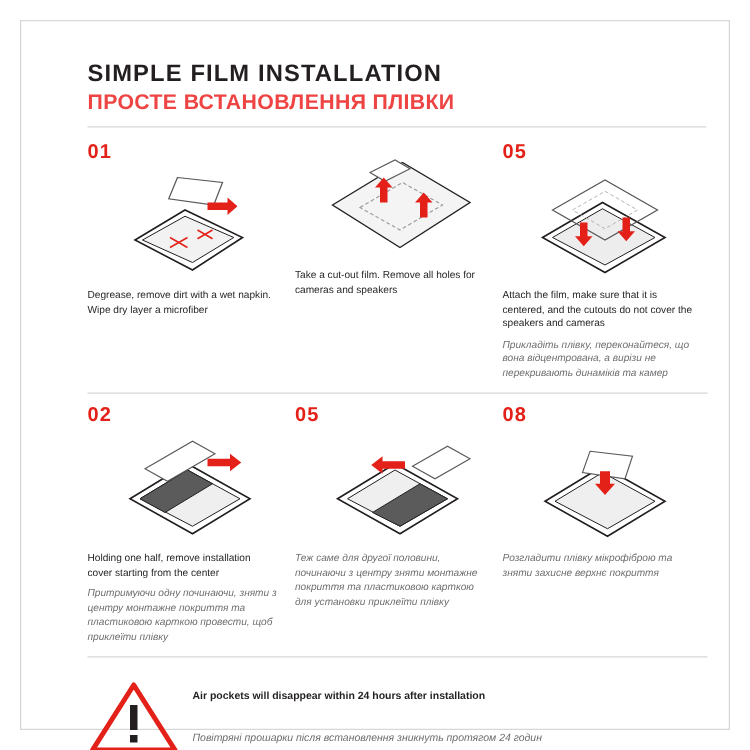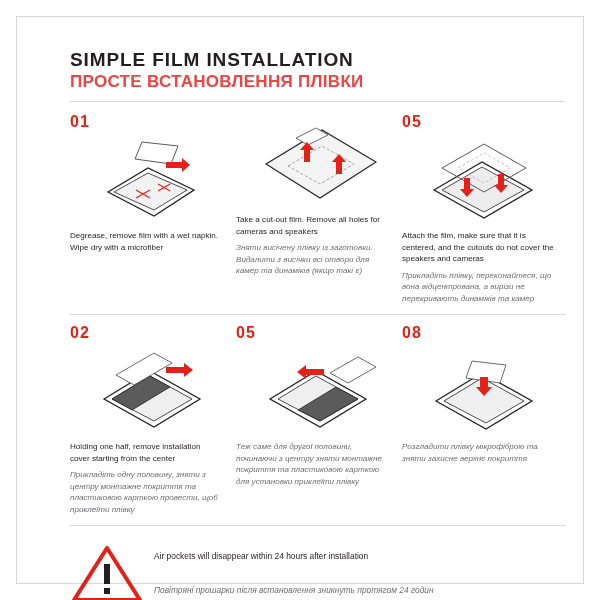--- a/index.html
+++ b/index.html
@@ -122,21 +122,21 @@
     height: 62px;
     flex: 0 0 74px;
     position: relative;
     margin-right: 10px;
   }
   .footer-text {
     flex: 1;
   }
   .footer-en {
     font-size: 8.4px;
-    font-weight: normal;
+    font-weight: bold;
     line-height: 1.45;
     color: #231f20;
     margin-bottom: 22px;
   }
   .footer-uk {
     font-size: 8.4px;
     font-style: italic;
     line-height: 1.45;
     color: #6d6e71;
   }
@@ -175,41 +175,40 @@
           <g stroke="#e32118" stroke-width="1.2" fill="none">
             <path d="M66,58 l14,8 M80,58 l-14,8"></path>
             <path d="M88,52 l12,7 M100,52 l-12,7"></path>
           </g>
 
           <g fill="#e32118">
             <path d="M96,30 l16,0 l0,-4 l8,7 l-8,7 l0,-4 l-16,0 z"></path>
           </g>
         </svg>
       </div>
-      <div class="txt-en">Degrease, remove film with a wet napkin. Wipe dry with a microfiber</div>
+      <div class="txt-en">Degrease, remove dirt with a wet napkin. Wipe dry layer a microfiber</div>
     </div>
 
     <div class="cell">
       <div class="art">
         <svg width="160" height="92" viewBox="0 0 160 92">
 
           <polygon points="30,48 86,14 140,46 84,82" fill="#f4f4f4" stroke="#231f20" stroke-width="1.1"></polygon>
 
           <polygon points="52,50 86,30 118,48 84,68" fill="none" stroke="#9a9a9a" stroke-width="0.9" stroke-dasharray="3,2"></polygon>
 
           <polygon points="60,22 80,12 92,19 72,29" fill="#ffffff" stroke="#58595b" stroke-width="0.9"></polygon>
 
           <g fill="#e32118">
             <path d="M74,40 l0,-12 l-4,0 l7,-8 l7,8 l-4,0 l0,12 z" transform="translate(-6,6)"></path>
             <path d="M104,56 l0,-12 l-4,0 l7,-8 l7,8 l-4,0 l0,12 z" transform="translate(-4,2)"></path>
           </g>
         </svg>
       </div>
       <div class="txt-en">Take a cut-out film. Remove all holes for cameras and speakers</div>
-      <div class="txt-uk">Зняти висічену плівку із заготовки. Видалити з висічки всі отвори для камер та динаміків (якщо такі є)</div>
     </div>
 
     <div class="cell">
       <div class="step-num">05</div>
       <div class="art">
         <svg width="160" height="92" viewBox="0 0 160 92">
 
           <polygon points="32,58 80,30 130,58 82,86" fill="#ffffff" stroke="#231f20" stroke-width="1.3"></polygon>
           <polygon points="40,58 80,35 122,58 82,80" fill="#ededed" stroke="#231f20" stroke-width="0.8"></polygon>
 
@@ -238,21 +237,21 @@
           <polygon points="42,56 80,33 100,44 62,67" fill="#5b5b5b" stroke="#231f20" stroke-width="0.8"></polygon>
 
           <polygon points="46,32 84,10 102,20 64,42" fill="#ffffff" stroke="#58595b" stroke-width="0.9"></polygon>
 
           <g fill="#e32118">
             <path d="M96,24 l18,0 l0,-4 l9,7 l-9,7 l0,-4 l-18,0 z"></path>
           </g>
         </svg>
       </div>
       <div class="txt-en">Holding one half, remove installation cover starting from the center</div>
-      <div class="txt-uk">Прикладіть одну половину, зняти з центру монтажне покриття та пластиковою карткою провести, щоб приклеїти плівку</div>
+      <div class="txt-uk">Притримуючи одну починаючи, зняти з центру монтажне покриття та пластиковою карткою провести, щоб приклеїти плівку</div>
     </div>
 
     <div class="cell">
       <div class="step-num">05</div>
       <div class="art">
         <svg width="160" height="92" viewBox="0 0 160 92">
           <polygon points="34,56 80,28 130,56 84,84" fill="#ffffff" stroke="#231f20" stroke-width="1.3"></polygon>
           <polygon points="42,56 80,33 122,56 84,78" fill="#efefef" stroke="#231f20" stroke-width="0.8"></polygon>
 
           <polygon points="62,67 100,44 122,56 84,78" fill="#5b5b5b" stroke="#231f20" stroke-width="0.8"></polygon>

